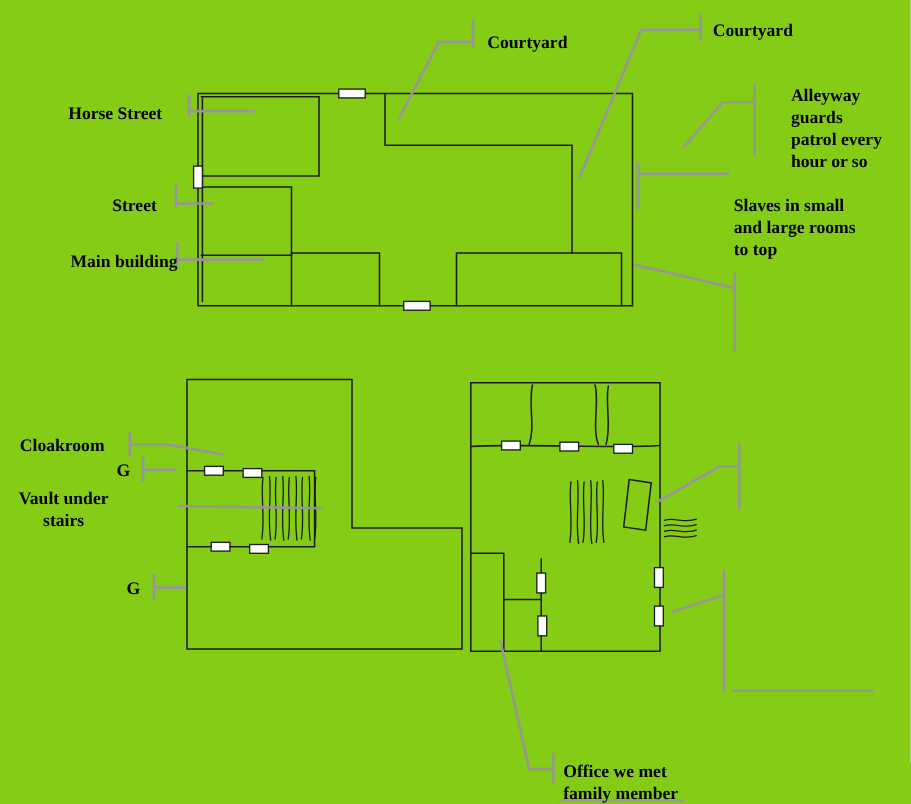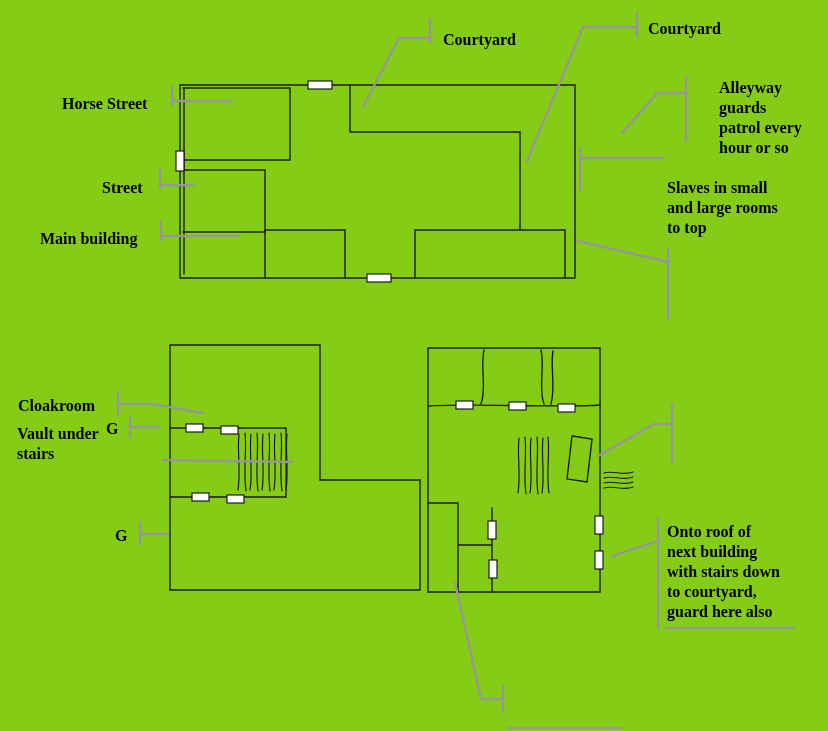--- a/index.html
+++ b/index.html
@@ -88,31 +88,28 @@
       <path d="M666,628 L793,628"></path>
       <path d="M503,686 L503,711 M503,699 L481,699 L455,583"></path>
       <path d="M509,728 L621,728"></path>
     </g>
   </svg>
 
   <div class="label" style="left:443px; top:30px;">Courtyard</div>
   <div class="label" style="left:648px; top:19px;">Courtyard</div>
   <div class="label" style="left:62px;  top:94px;">Horse Street</div>
   <div class="label" style="left:102px; top:178px;">Street</div>
-  <div class="label" style="left:40px;  top:229px;">Main building</div>
+  <div class="label" style="left:64px;  top:229px;">Main building</div>
   <div class="label" style="left:694px; top:78px;margin-left:25px;">Alleyway guards
 patrol every
 hour or so</div>
   <div class="label" style="left:667px; top:150px;margin-top:28px;">Slaves in small
 and large rooms
 to top</div>
   <div class="label" style="left:18px;  top:396px;">Cloakroom</div>
   <div class="label" style="left:106px; top:419px;">G</div>
-  <div class="label" style="left:17px;  top:424px;">Vault under
+  <div class="label" style="left:17px;  top:444px;text-align:center;">Vault under
 stairs</div>
   <div class="label" style="left:115px; top:526px;">G</div>
-  <div class="label" style="left:667px; top:522px;">Onto roof of
-next building
-with stairs down
-to courtyard,
-guard here also</div>
+  <div class="label" style="left:512px; top:692px;">Office we met
+family member</div>
 
 </div>
 
 </body></html>

